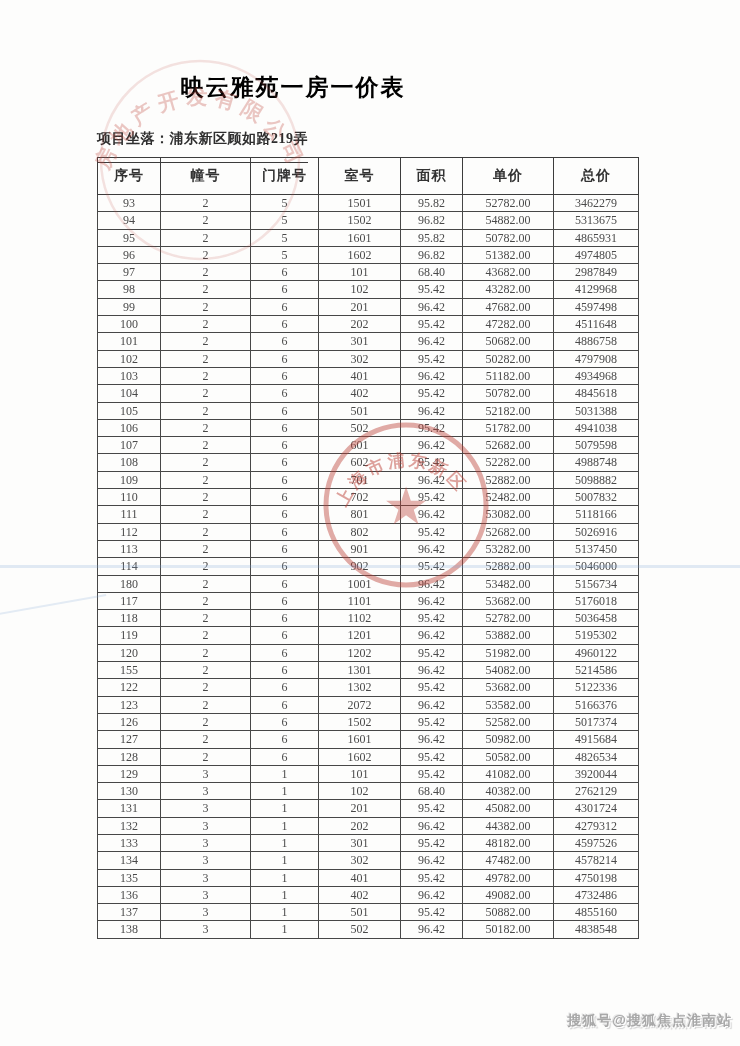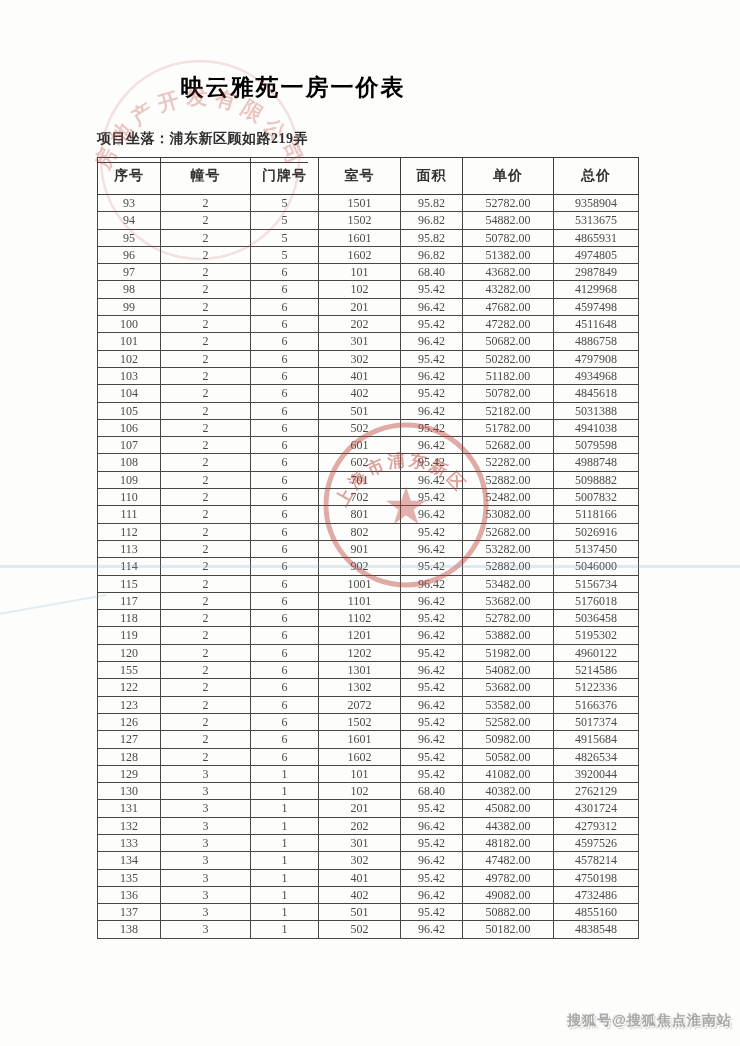--- a/index.html
+++ b/index.html
@@ -85,21 +85,21 @@
       </tr>
     </thead>
   <tbody>
       <tr>
         <td>93</td>
         <td>2</td>
         <td>5</td>
         <td>1501</td>
         <td>95.82</td>
         <td>52782.00</td>
-        <td>9358904</td>
+        <td>3462279</td>
       </tr>
       <tr>
         <td>94</td>
         <td>2</td>
         <td>5</td>
         <td>1502</td>
         <td>96.82</td>
         <td>54882.00</td>
         <td>5313675</td>
       </tr>
@@ -277,21 +277,21 @@
       <tr>
         <td>114</td>
         <td>2</td>
         <td>6</td>
         <td>902</td>
         <td>95.42</td>
         <td>52882.00</td>
         <td>5046000</td>
       </tr>
       <tr>
-        <td>115</td>
+        <td>180</td>
         <td>2</td>
         <td>6</td>
         <td>1001</td>
         <td>96.42</td>
         <td>53482.00</td>
         <td>5156734</td>
       </tr>
       <tr>
         <td>117</td>
         <td>2</td>

